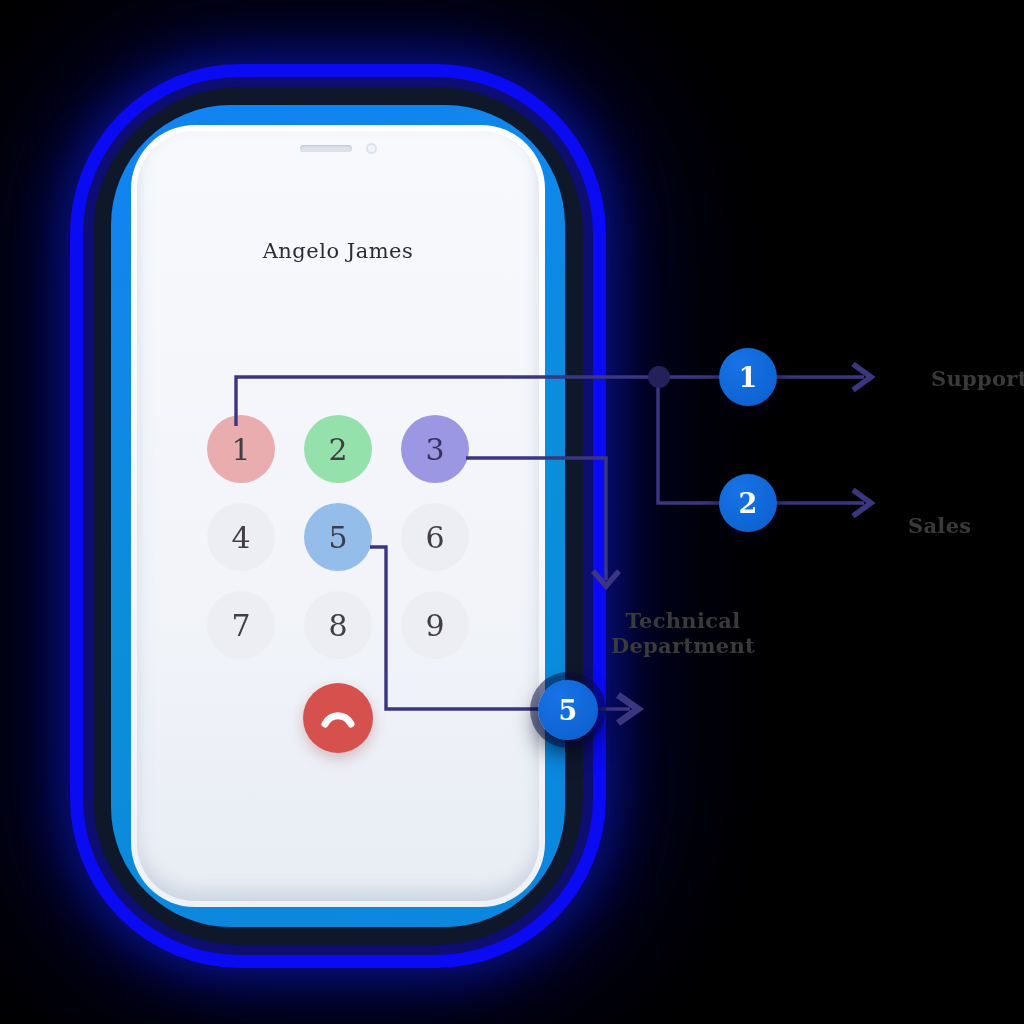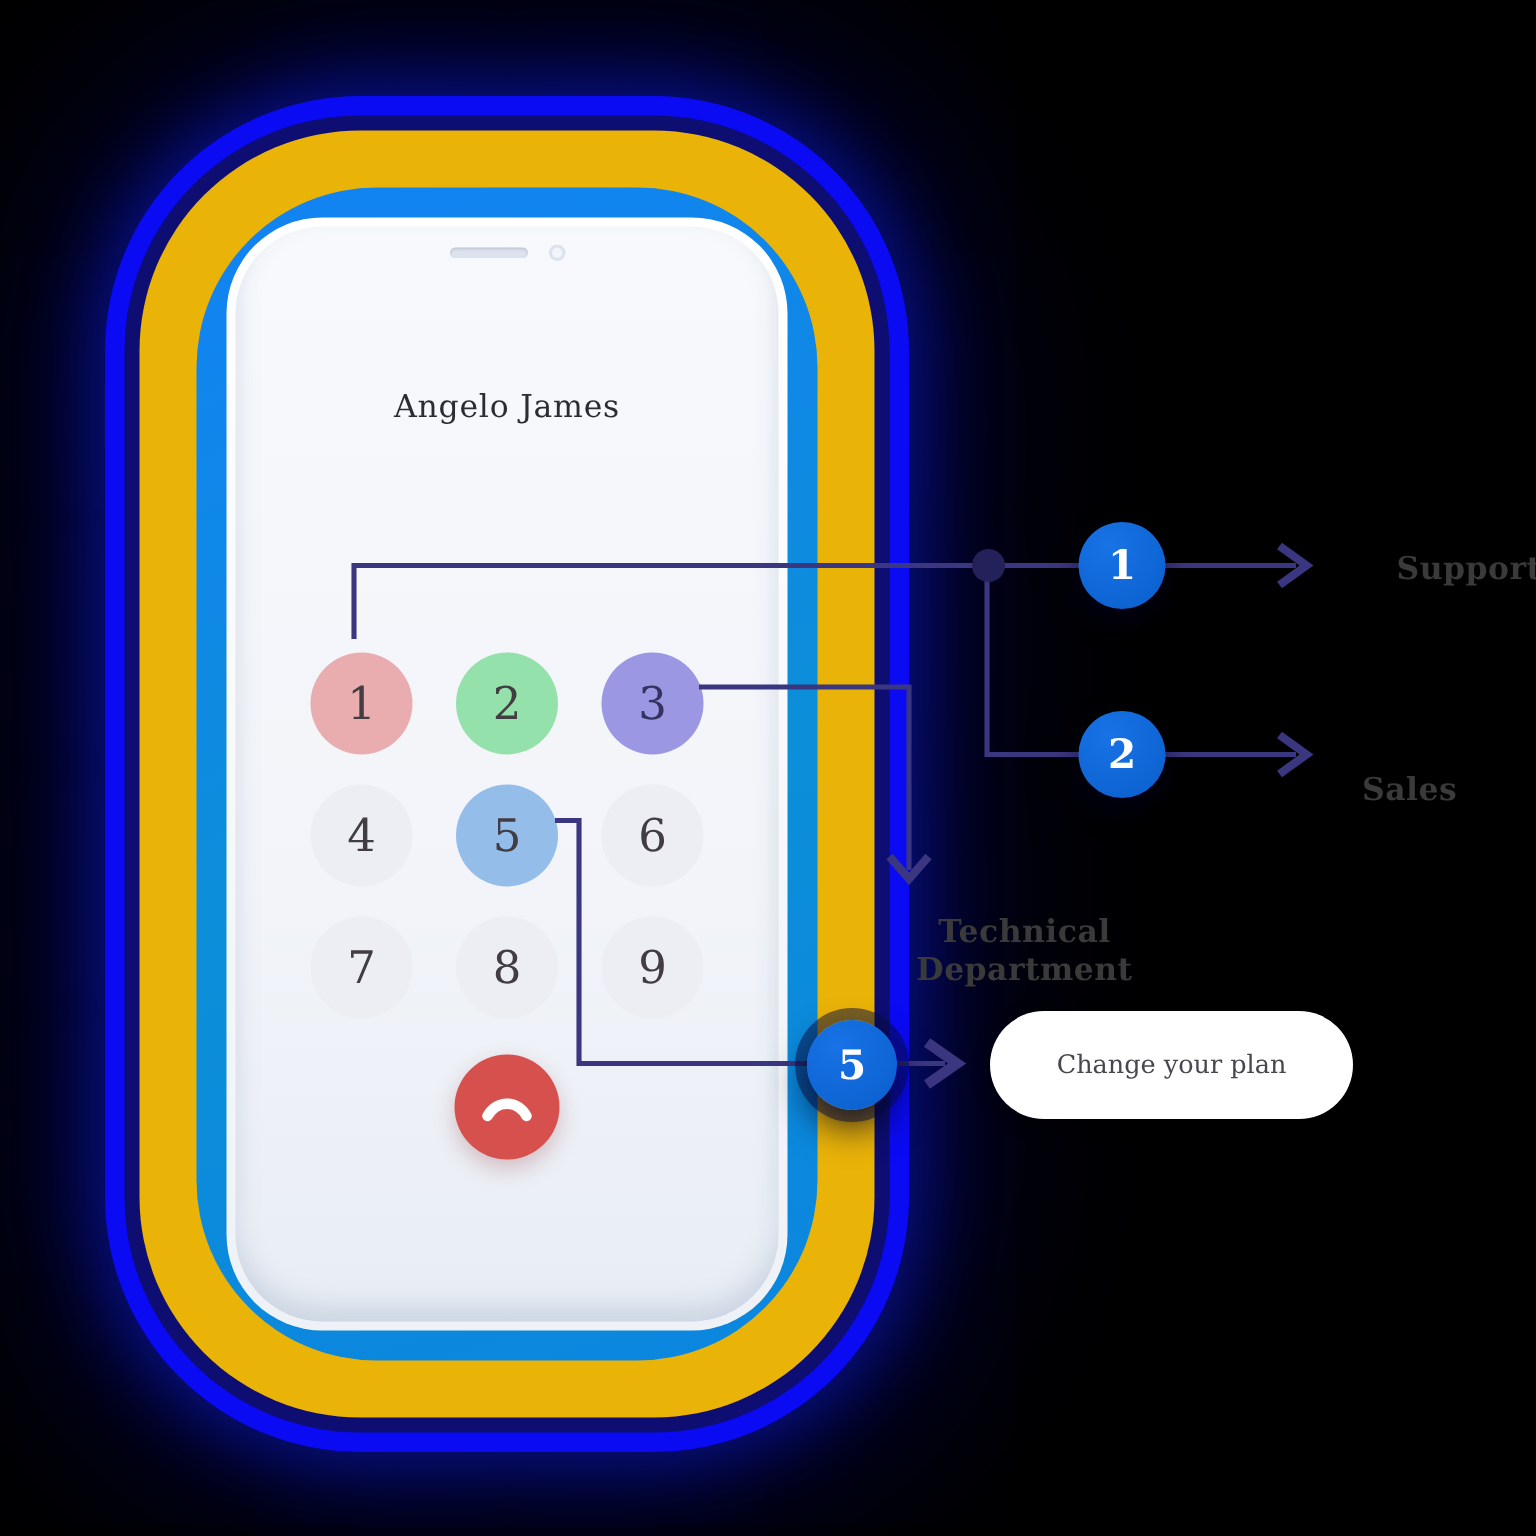--- a/index.html
+++ b/index.html
@@ -5,21 +5,21 @@
   html,body{margin:0;padding:0;background:#000;}
   .stage{position:relative;width:1024px;height:1024px;background:#000;overflow:hidden;
          font-family:"DejaVu Serif", serif;}
 
   
   .phone-case{position:absolute;left:70px;top:64px;width:536px;height:904px;border-radius:170px;
               background:#0a0af3;padding:13px;box-sizing:border-box;
               box-shadow:0 0 46px 12px rgba(18,28,245,.45),0 0 130px 40px rgba(10,16,190,.30);}
   .ring{width:100%;height:100%;box-sizing:border-box;}
   .ring-navy {border-radius:157px;background:#0d0d72;padding:10px;}
-  .ring-blue {border-radius:147px;background:#eab308;padding:38px;}
+  .ring-blue {border-radius:147px;background:#0f172a;padding:18px;}
   .ring-light{border-radius:120px;background:linear-gradient(160deg,#1282f4 0%,#0c8ed8 55%,#0b86e0 100%);padding:20px;}
   .ring-bezel{border-radius:64px;background:linear-gradient(180deg,#ffffff,#eef2f7);padding:6px;}
   .screen{position:relative;width:100%;height:100%;box-sizing:border-box;border-radius:58px;
           background:linear-gradient(180deg,#f7f9fc 0%,#f2f4f9 60%,#e8edf4 100%);
           box-shadow:inset 0 -10px 16px rgba(130,150,180,.28);}
 
   .device-top{position:absolute;top:12px;left:0;right:0;display:flex;align-items:center;justify-content:center;gap:14px;}
   .speaker{width:52px;height:7px;border-radius:4px;background:#dde3ed;box-shadow:inset 0 1px 2px rgba(120,135,160,.35);}
   .camera{width:11px;height:11px;border-radius:50%;background:#f1f4f8;box-shadow:inset 0 0 0 2px #dde3ed;}
 
@@ -122,17 +122,14 @@
   </svg>
 
   <div class="node node-1">1</div>
   <div class="node node-2">2</div>
   <div class="node node-5">5</div>
 
   <div class="label label-support">Support</div>
   <div class="label label-sales">Sales</div>
   <div class="label label-tech">Technical Department</div>
 
-  <button class="pill">
-    <span>Change your plan</span>
-  </button>
 
 </div>
 
 </body></html>

